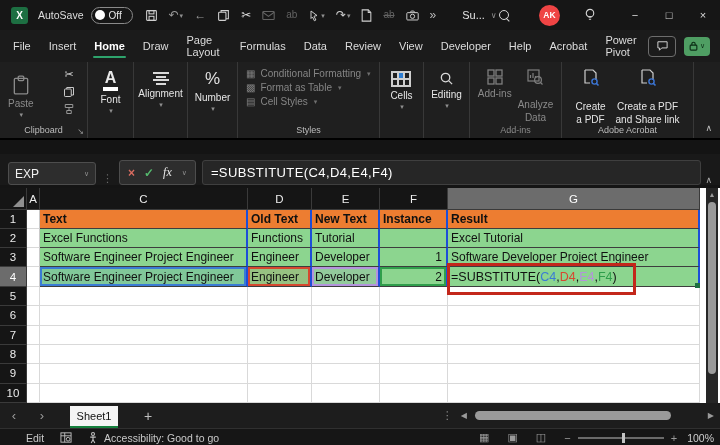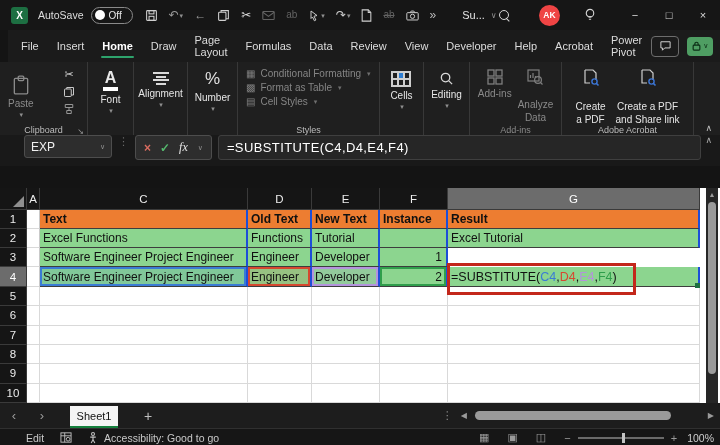--- a/index.html
+++ b/index.html
@@ -28,21 +28,21 @@
                left:7px;top:6px;transform:rotate(-45deg);}
   .search-btn{margin-right:30px;}
   .avatar{width:21px;height:21px;border-radius:50%;background:#ef4444;color:#fff;font-size:8.5px;
           font-weight:bold;display:flex;align-items:center;justify-content:center;margin-right:24px;}
   .bulb{margin-right:22px;}
   .winbtn{width:34px;height:30px;display:flex;align-items:center;justify-content:center;
           color:#dcdcdc;font-size:11px;}
 
   
   .tabrow{position:absolute;top:30px;left:0;right:0;height:32px;background:#1b1b1b;
-          display:flex;align-items:center;font-size:11px;color:#dcdcdc;padding-left:4px;margin-left:8px;}
+          display:flex;align-items:center;font-size:11px;color:#dcdcdc;padding-left:4px;}
   .rtab{padding:0 9px;height:100%;display:flex;align-items:center;position:relative;}
   .rtab.active{color:#fff;font-weight:bold;}
   .rtab.active::after{content:"";position:absolute;left:8px;right:8px;bottom:4px;height:2.5px;
                       border-radius:2px;background:#2EA36C;}
   .tabrow-right{margin-left:auto;display:flex;align-items:center;gap:8px;margin-right:10px;}
   .comment-btn{width:26px;height:19px;border:1px solid #6d6d6d;border-radius:4px;
                display:flex;align-items:center;justify-content:center;color:#cfcfcf;}
   .share-btn{width:26px;height:19px;border-radius:4px;background:#4F9E63;display:flex;
              align-items:center;justify-content:center;color:#0d2f17;gap:1px;}
   .share-btn .mini-dd{color:#0d2f17;}
@@ -73,22 +73,22 @@
   .styles-item .mini-dd{color:#6f6f6f;}
   .cells-icon{width:18px;height:14px;border:1px solid #cfcfcf;display:grid;
               grid-template-columns:1fr 1fr 1fr;grid-template-rows:1fr 1fr;}
   .cells-icon b{border:0.5px solid #cfcfcf;}
   .cells-icon b.blue{background:#2D7DD2;}
   .twoline{font-size:10px;text-align:center;line-height:1.25;margin-top:14px;}
   .collapse-chv{position:absolute;right:8px;bottom:5px;color:#bdbdbd;font-size:9px;}
   .ribbon-flex-pad{flex:1;border-right:none;}
 
   
-  .fbar{position:absolute;top:135px;left:0;right:0;height:31px;background:#191919;
-        display:flex;align-items:flex-start;padding-left:16px;}
+  .fbar{position:absolute;top:154px;left:0;right:0;height:31px;background:#191919;
+        display:flex;align-items:flex-end;}
   .namebox{width:88px;height:23px;margin-left:8px;background:#2d2d2d;border:1px solid #4d4d4d;
            border-radius:3px;color:#f0f0f0;font-size:12px;display:flex;align-items:center;
            padding:0 6px;box-sizing:border-box;}
   .namebox .mini-dd{margin-left:auto;}
   .fbar .sep{color:#6a6a6a;font-size:11px;margin:0 6px;}
   .fx-box{height:23px;background:#2d2d2d;border:1px solid #4d4d4d;border-radius:3px;
           display:flex;align-items:center;gap:9px;padding:0 8px;}
   .fx-cancel{color:#D96C60;font-size:12px;font-weight:bold;}
   .fx-enter{color:#55B96E;font-size:12px;font-weight:bold;}
   .fx-fx{color:#e8e8e8;font-size:12px;font-style:italic;font-family:"Liberation Serif",serif;}
@@ -507,20 +507,21 @@
       <div class="filler"></div>
     </div>
 
     <div class="grow r3">
       <div class="hcell w-rh rownum">3</div>
       <div class="acell w-a"></div>
       <div class="cell row-green w-c">Software Engineer Project Engineer</div>
       <div class="cell row-green w-d">Engineer</div>
       <div class="cell row-green w-e">Developer</div>
       <div class="cell row-green w-f num">1</div>
+      <div class="cell row-green w-g">Software Developer Project Engineer</div>
       <div class="filler"></div>
     </div>
 
     <div class="grow r4">
       <div class="hcell sel w-rh rownum">4</div>
       <div class="acell w-a"></div>
       <div class="cell row-green ref-c4 w-c">Software Engineer Project Engineer</div>
       <div class="cell row-green ref-d4 w-d">Engineer</div>
       <div class="cell row-green ref-e4 w-e">Developer</div>
       <div class="cell row-green ref-f4 w-f num">2</div>

